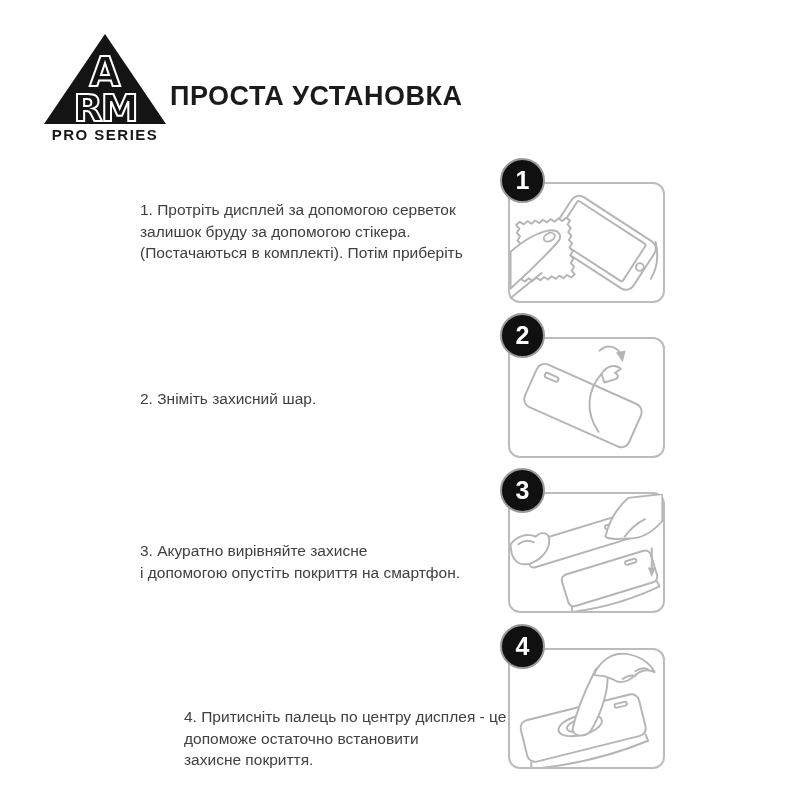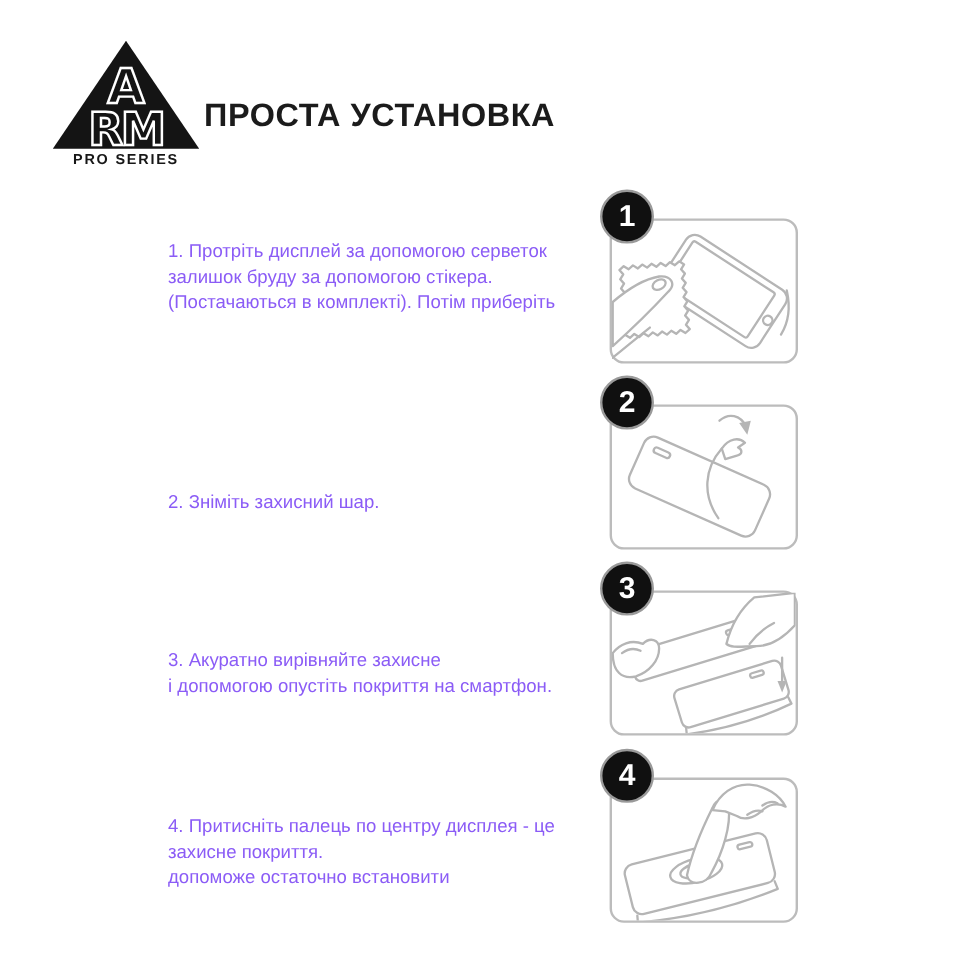--- a/index.html
+++ b/index.html
@@ -4,37 +4,37 @@
 <style>
   html,body{margin:0;padding:0;background:#fff;}
   .poster{
     position:relative;width:800px;height:800px;background:#ffffff;
     font-family:"Liberation Sans","DejaVu Sans",sans-serif;overflow:hidden;
   }
   
   .logo{position:absolute;left:40px;top:33px;width:130px;}
   .logo svg{display:block;margin:0 auto;}
   .logo-sub{
-    margin-top:1px;text-align:center;font-weight:700;font-size:12px;
+    margin-top:1px;text-align:center;font-weight:700;font-size:15px;
     letter-spacing:1.5px;color:#171717;white-space:nowrap;
   }
   
   .page-title{
     position:absolute;left:170px;top:81px;margin:0;
     font-size:27px;font-weight:800;letter-spacing:.5px;color:#1b1b1b;white-space:nowrap;
   }
   
   .step-text{
     position:absolute;left:140px;width:380px;
-    font-size:15.5px;line-height:21.5px;color:#8b5cf6;
+    font-size:15.5px;line-height:21.5px;color:#404040;
   }
   .step-text.s1{top:199px;}
-  .step-text.s2{top:408px;}
+  .step-text.s2{top:388px;}
   .step-text.s3{top:540px;}
-  .step-text.s4{top:678px;}
+  .step-text.s4{top:706px;margin-left:44px;}
   
   .frame{
     position:absolute;left:508px;width:157px;height:121px;
     border:2px solid #bcbcbc;border-radius:12px;background:#fff;box-sizing:border-box;
   }
   .frame.f1{top:182px;}
   .frame.f2{top:337px;}
   .frame.f3{top:492px;}
   .frame.f4{top:648px;}
   .frame svg{display:block;width:100%;height:100%;}
@@ -78,22 +78,22 @@
     <div>2. Зніміть захисний шар.</div>
   </div>
 
   <div class="step-text s3">
     <div>3. Акуратно вирівняйте захисне</div>
     <div>і допомогою опустіть покриття на смартфон.</div>
   </div>
 
   <div class="step-text s4">
     <div>4. Притисніть палець по центру дисплея - це</div>
+    <div>допоможе остаточно встановити</div>
     <div>захисне покриття.</div>
-    <div>допоможе остаточно встановити</div>
   </div>
 
   <div class="badge b1">
       <span>1</span>
     </div>
   <div class="badge b2">
       <span>2</span>
     </div>
   <div class="badge b3">
       <span>3</span>

